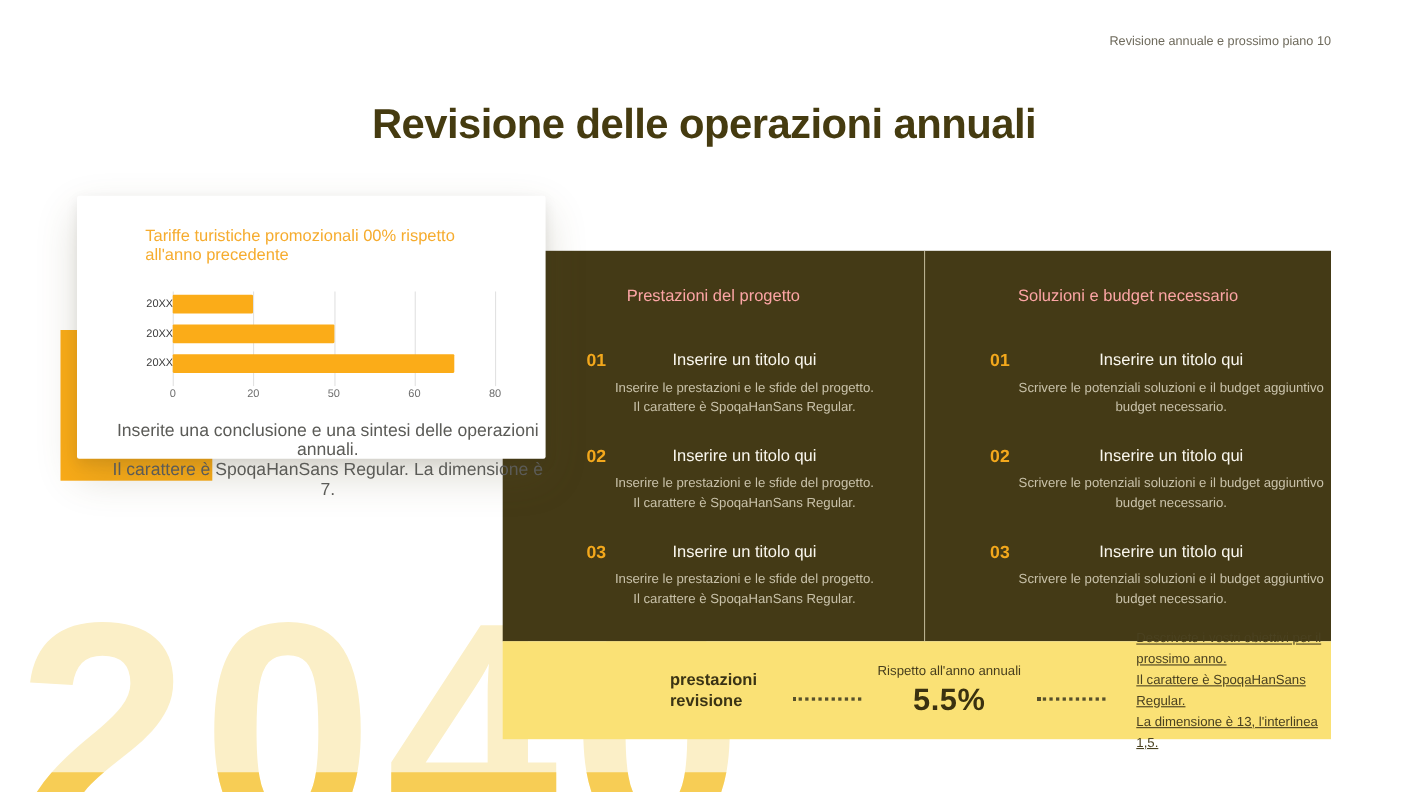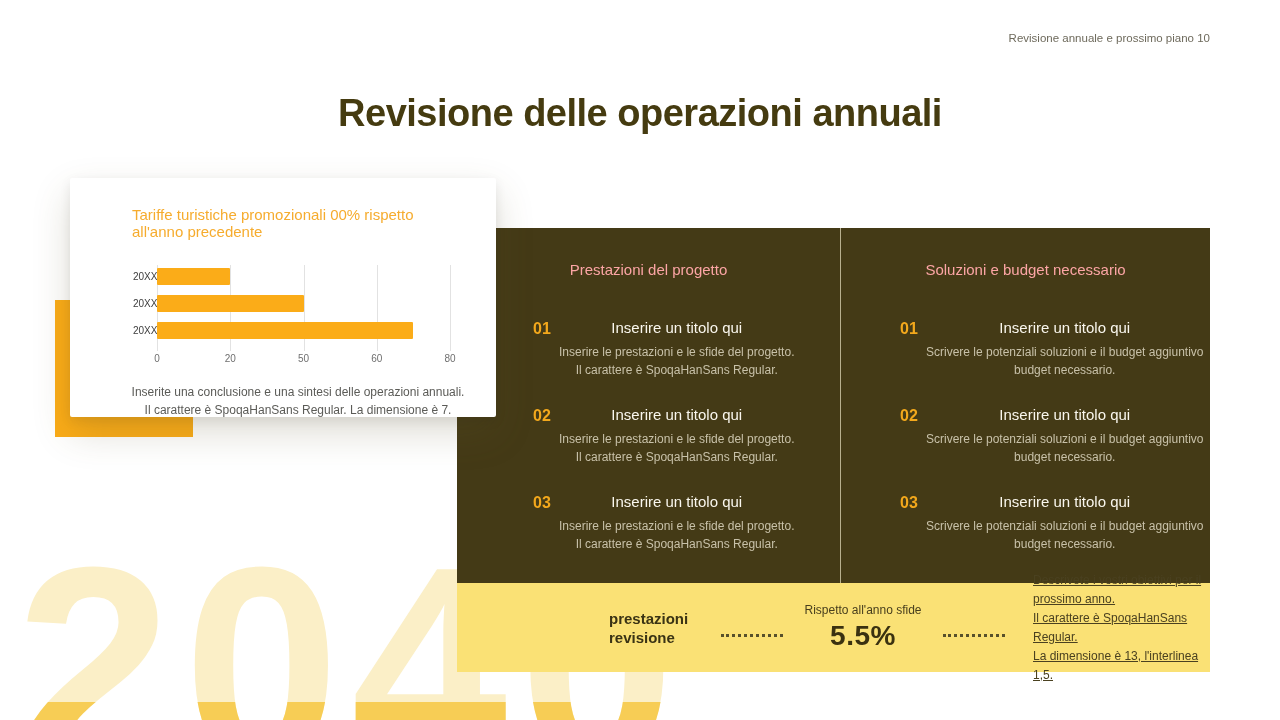--- a/index.html
+++ b/index.html
@@ -33,21 +33,21 @@
   .cat-col { width:24px; flex:none; }
   .cat-label { height:17px; margin-bottom:10px; font-size:10px; color:#3d3d3d;
                display:flex; align-items:center; }
   .plot { position:relative; flex:1; }
   .gridline { position:absolute; top:-3px; bottom:-2px; width:1px; background:#e2e2e2; }
   .g0{left:0%}.g1{left:25%}.g2{left:50%}.g3{left:75%}.g4{left:100%}
   .bar-row { position:relative; height:17px; margin-bottom:10px; }
   .bar { position:absolute; left:0; top:0; height:100%; background:#FBAC18; border-radius:1px; }
   .xaxis { position:relative; height:12px; margin-top:4px; margin-left:24px; }
   .xtick { position:absolute; transform:translateX(-50%); font-size:10px; color:#6f6f6f; top:0; }
-  .card-footer { margin-top:18px; text-align:center; font-size:12px; line-height:18px; color:#5b5b57; }
+  .card-footer { margin-top:18px; text-align:center; font-size:16px; line-height:18px; color:#5b5b57; }
 
   
   .panel { position:absolute; left:457px; top:228px; width:753px; height:355px;
            background:#443A16; z-index:3; }
   .panel-divider { position:absolute; left:383px; top:0; bottom:0; width:1px;
            background:rgba(205,197,165,.85); }
   .panel-col { position:absolute; top:0; bottom:0; padding-top:33px; }
   .panel-col.left  { left:0;  width:383px; }
   .panel-col.right { left:384px; right:0; }
   .col-header { text-align:center; font-size:15px; color:#fca5a5; }
@@ -204,21 +204,21 @@
     </div>
   </div>
 
   <div class="bottom-bar">
     <div class="bb-label">
       <span>prestazioni</span><br>
       <span>revisione</span>
     </div>
     <div class="dotted-sep sep1"></div>
     <div class="bb-metric">
-      <div class="bb-metric-caption">Rispetto all'anno sfide</div>
+      <div class="bb-metric-caption">Rispetto all'anno annuali</div>
       <div class="bb-metric-value">5.5%</div>
     </div>
     <div class="dotted-sep sep2"></div>
     <div class="bb-desc">
       <span>Descrivete i vostri obiettivi per il prossimo anno.</span><br>
       <span>Il carattere è SpoqaHanSans Regular.</span><br>
       <span>La dimensione è 13, l'interlinea 1,5.</span>
     </div>
   </div>
 

